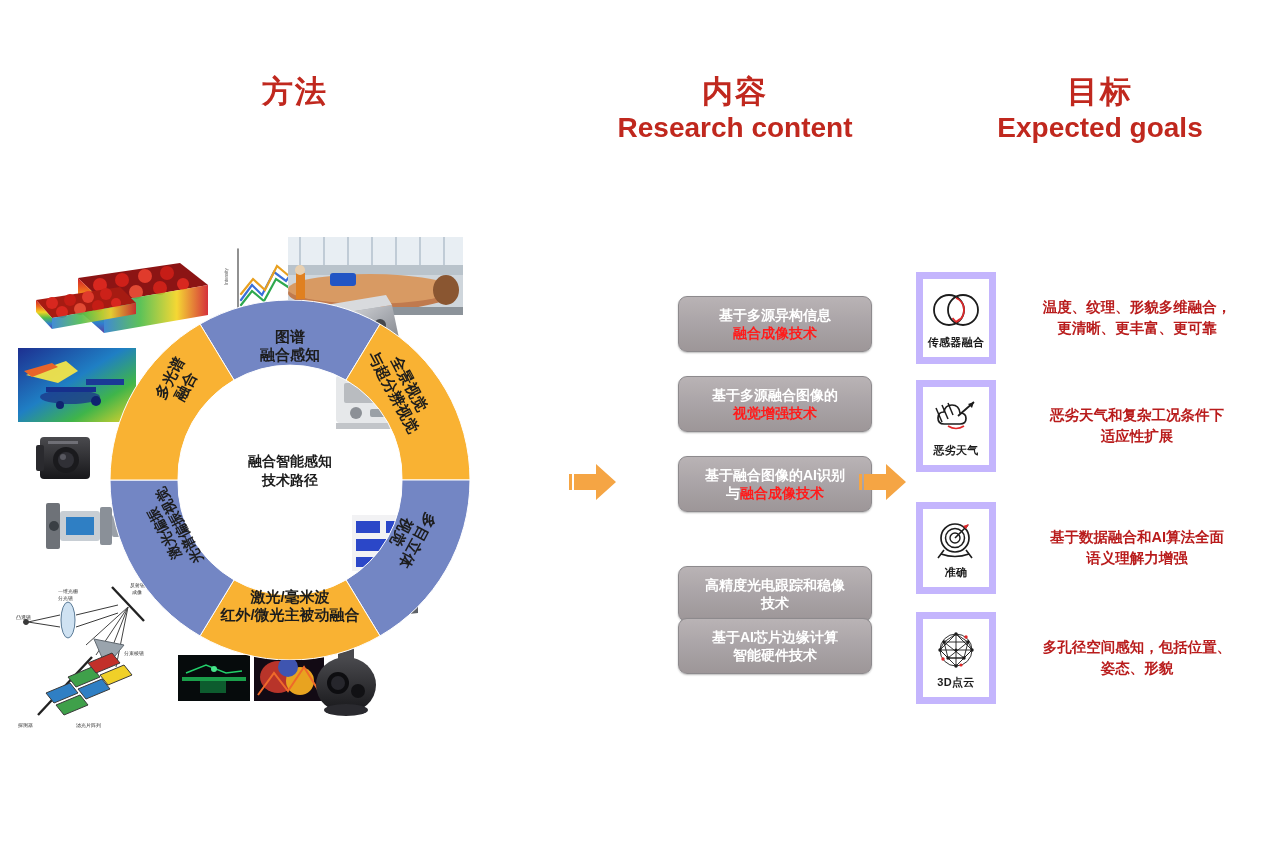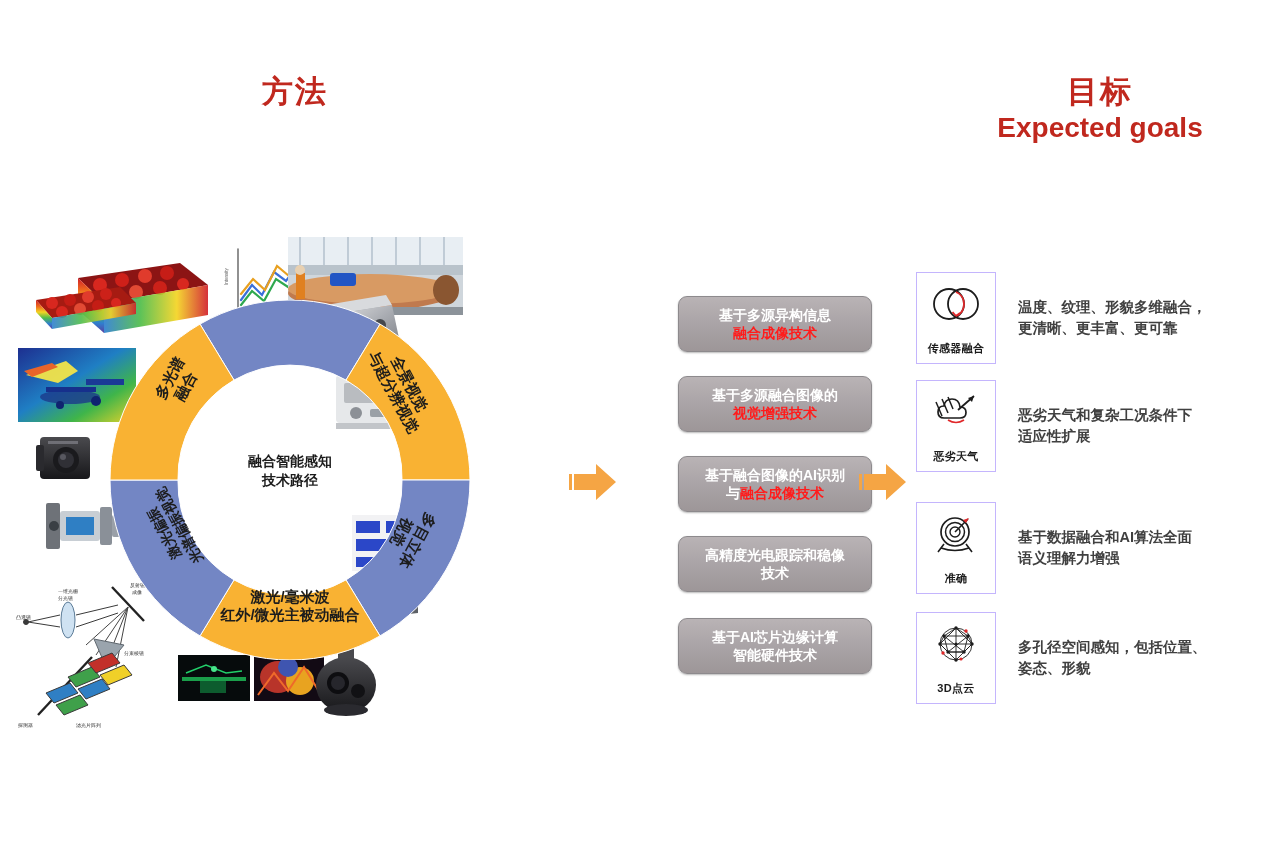--- a/index.html
+++ b/index.html
@@ -47,40 +47,44 @@
   
   .mbox { position: absolute; left: 640px; width: 194px; height: 56px;
           border-radius: 9px; border: 1px solid #8d8a8d;
           background: linear-gradient(180deg,#b9b3b5 0%,#a9a3a6 52%,#9d9698 100%);
           box-shadow: 0 1px 2px rgba(0,0,0,.28);
           display: flex; align-items: center; justify-content: center;
           text-align: center; font-size: 14px; font-weight: bold;
           color: #ffffff; line-height: 1.3; margin-left: 38px; }
   .mbox .hl { color: #ff1c1c; }
   #mbox-0 { top: 296px; } #mbox-1 { top: 376px; } #mbox-2 { top: 456px; }
-  #mbox-3 { top: 536px; } #mbox-4 { top: 618px; }
+  #mbox-3 { top: 566px; } #mbox-4 { top: 618px; }
 
   
   .goal-row { position: absolute; left: 916px; width: 342px; height: 96px; display: flex; align-items: center; }
   #goal-0 { top: 270px; } #goal-1 { top: 378px; } #goal-2 { top: 500px; } #goal-3 { top: 610px; }
-  .goal-icon { width: 80px; height: 92px; border: 1px solid #c4b5fd; background: #fff;
+  .goal-icon { width: 80px; height: 92px; border: 7px solid #c4b5fd; background: #fff;
                display: flex; flex-direction: column; align-items: center; justify-content: space-between;
                padding: 9px 3px 7px; flex: 0 0 auto; }
   .goal-icon svg { display: block; }
   .goal-icon .cap { font-size: 11px; font-weight: bold; color: #1c1c1c; letter-spacing: .3px; }
-  .goal-text { margin-left: 22px; font-size: 14.5px; font-weight: bold; color: #404040;
-               line-height: 1.42; white-space: pre-line; width: 238px; }
+  .goal-text { margin-left: 22px; font-size: 14.5px; font-weight: bold; color: #b91c1c;
+               line-height: 1.42; text-align: center; white-space: pre-line; width: 238px; }
 </style>
 </head>
 <body>
 
 <div id="root">
 
   <div class="col-head" id="head-solution">
     <span class="cn">方法</span>
+  </div>
+  <div class="col-head" id="head-content">
+    <span class="cn">内容</span>
+    <span class="en">Research content</span>
   </div>
   <div class="col-head" id="head-goals">
     <span class="cn">目标</span>
     <span class="en">Expected goals</span>
   </div>
 
   <svg class="decor" style="left:0;top:215px;width:500px;height:520px;" viewBox="0 0 500 520">
     <defs>
       <linearGradient id="rain" x1="0" y1="0" x2="0" y2="1">
         <stop offset="0%" stop-color="#d2202a"></stop>
@@ -310,20 +314,22 @@
         <path fill="#7386c4" d="M 360 180 A 180 180 0 0 1 270 335.9 L 236 279.9 A 112 112 0 0 0 292 180 Z"></path>
 
         <path fill="#f9b233" d="M 270 335.9 A 180 180 0 0 1 90 335.9 L 124 279.9 A 112 112 0 0 0 236 279.9 Z"></path>
 
         <path fill="#7386c4" d="M 90 335.9 A 180 180 0 0 1 0 180 L 68 180 A 112 112 0 0 0 124 279.9 Z"></path>
 
         <path fill="#f9b233" d="M 0 180 A 180 180 0 0 1 90 24.1 L 124 80.1 A 112 112 0 0 0 68 180 Z"></path>
       </g>
     </svg>
 
+    <div class="ring-label" id="lbl-top">图谱
+融合感知</div>
     <div class="ring-label" id="lbl-tr">全景视觉
 与超分辨视觉</div>
     <div class="ring-label" id="lbl-br">多目立体
 视觉</div>
     <div class="ring-label" id="lbl-bottom">激光/毫米波
 红外/微光主被动融合</div>
     <div class="ring-label" id="lbl-bl">激光偏振
 光谱偏振视觉</div>
     <div class="ring-label" id="lbl-left">多光谱
 融合</div>

